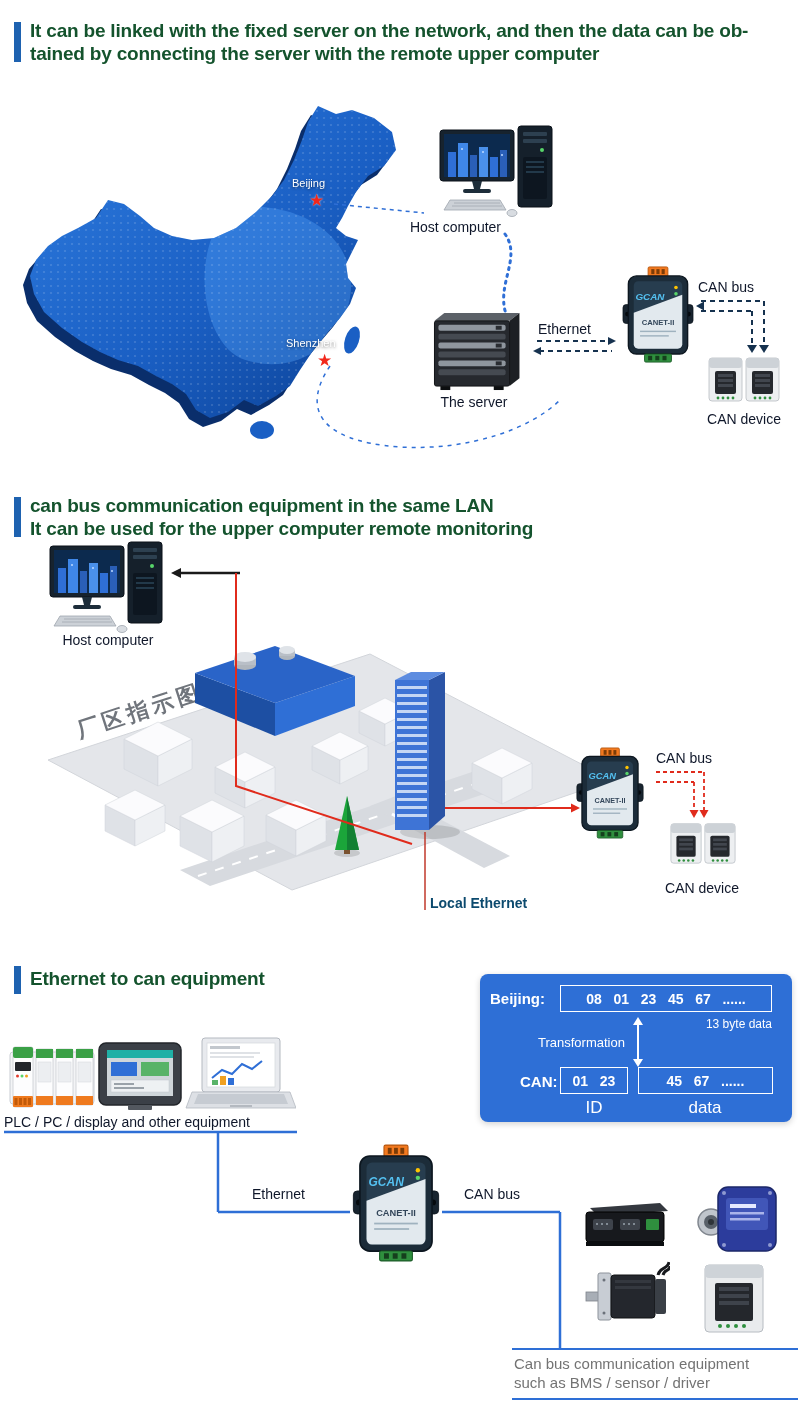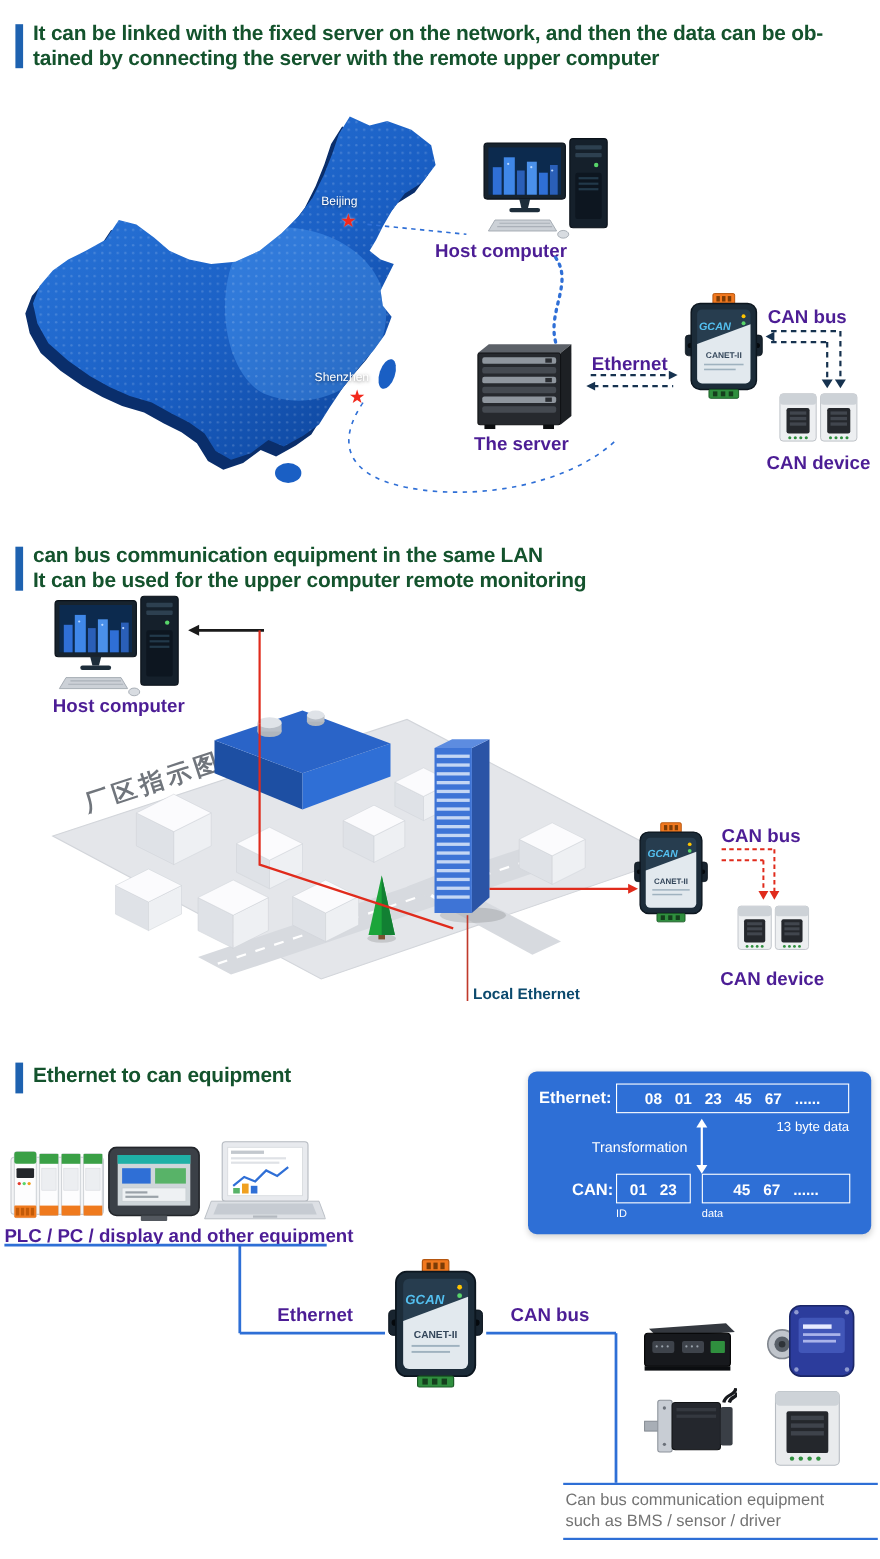--- a/index.html
+++ b/index.html
@@ -1,29 +1,29 @@
 <!DOCTYPE html>
 <html><head>
 <meta charset="utf-8">
 <style>
 *{margin:0;padding:0;box-sizing:border-box}
 body{font-family:"Liberation Sans",sans-serif;background:#fff}
 .page{position:relative;width:800px;height:1417px;background:#fff;overflow:hidden}
 .abs{position:absolute}
 .h-bar{width:7px;background:#1e62b0}
 .h-text{font-size:19px;font-weight:bold;color:#14532d;line-height:23px;letter-spacing:-0.2px}
-.label{font-size:17px;font-weight:bold;color:#4c1d95}
+.label{font-size:14px;font-weight:normal;color:#0f172a}
 .label-sm{font-size:14px;font-weight:bold;color:#0c4a6e}
 .center{text-align:center}
 .map-city{font-size:11px;font-weight:normal;color:#fff;text-shadow:0 1px 3px rgba(0,0,0,.5);z-index:6}
 .star{color:#f2281c;font-size:17px;line-height:1;z-index:6;text-shadow:0 0 2px rgba(255,255,255,.7)}
 .panel{background:#2e6fd6;border-radius:8px;box-shadow:0 2px 6px rgba(0,0,0,.18)}
 .p-label{color:#fff;font-weight:bold;font-size:15px}
 .p-box{border:1.5px solid #fff;color:#fff;font-weight:bold;font-size:14px;display:flex;align-items:center;justify-content:center;white-space:pre}
-.p-cap{color:#fff;font-size:10px;}
+.p-cap{color:#fff;font-size:17px;text-align:center}
 .p-note{color:#fff;font-size:12px;text-align:right}
 .p-trans{color:#ffffff;font-size:13px}
 .bottom-cap{border-top:2.5px solid #2e6fd6;border-bottom:2.5px solid #2e6fd6;padding:4px 0 6px 2px;font-size:15px;font-weight:normal;color:#737373;line-height:19px}
 .overlay{z-index:4;pointer-events:none}
 svg{display:block}
 </style>
 </head>
 <body>
 
 <div class="page">
@@ -373,21 +373,21 @@
 
   <div class="abs label" style="left:4px;top:1114px">PLC / PC / display and other equipment</div>
   <div class="abs label" style="left:252px;top:1186px">Ethernet</div>
   <div class="abs label" style="left:464px;top:1186px">CAN bus</div>
 
   <svg class="abs" style="left:350px;top:1144px" width="92" height="118" viewBox="0 0 80 108">
         <use href="#sym-canet"></use>
       </svg>
 
   <div class="abs panel" style="left:480px;top:974px;width:312px;height:148px">
-    <div class="abs p-label" style="left:10px;top:16px">Ethernet:</div>
+    <div class="abs p-label" style="left:10px;top:16px">Beijing:</div>
     <div class="abs p-box" style="left:80px;top:11px;width:212px;height:27px">08   01   23   45   67   ......</div>
     <div class="abs p-note" style="left:160px;top:43px;width:132px">13 byte data</div>
     <div class="abs p-trans" style="left:58px;top:61px">Transformation</div>
     <svg class="abs" style="left:150px;top:42px" width="16" height="52" viewBox="0 0 16 52">
       <line x1="8" y1="8" x2="8" y2="44" stroke="#fff" stroke-width="2"></line>
       <polygon points="8,1 3,9 13,9" fill="#fff"></polygon>
       <polygon points="8,51 3,43 13,43" fill="#fff"></polygon>
     </svg>
     <div class="abs p-label" style="left:40px;top:99px">CAN:</div>
     <div class="abs p-box" style="left:80px;top:93px;width:68px;height:27px">01   23</div>

